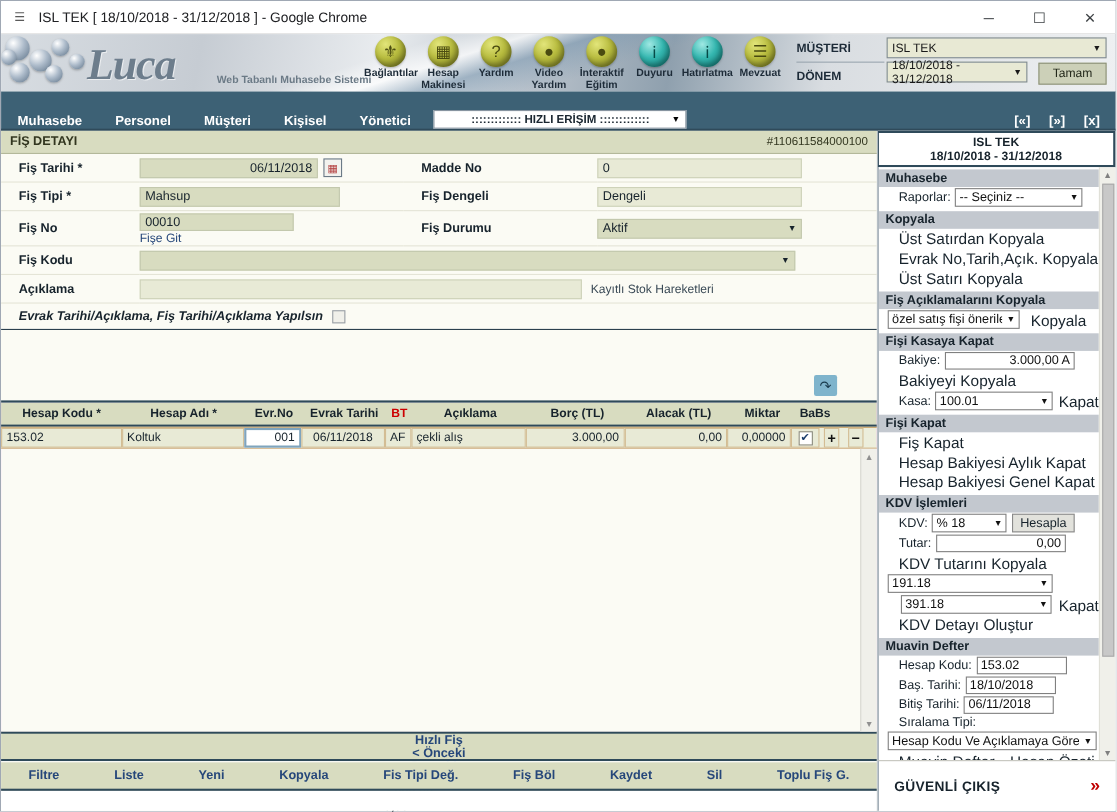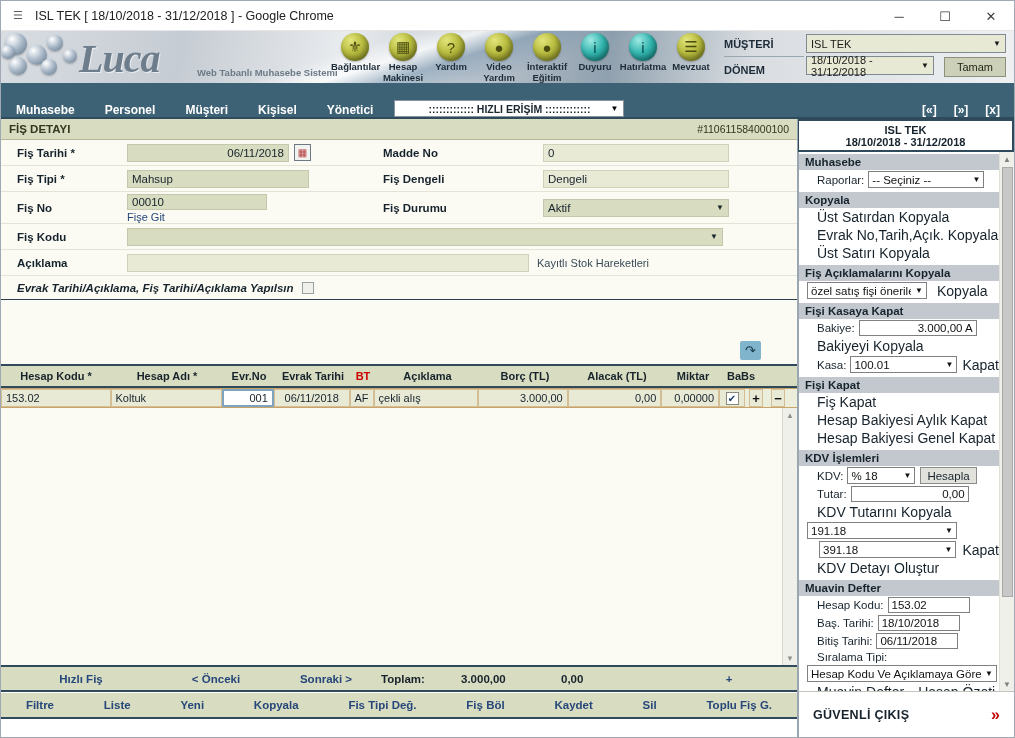--- a/index.html
+++ b/index.html
@@ -254,21 +254,21 @@
     background: #f0f0ea; border-left: 1px solid #d8d8d0;
     display: flex; flex-direction: column; justify-content: space-between;
   }
   .sc-arrow { height: 14px; display:flex; align-items:center; justify-content:center;
               font-size: 8px; color: #909090; }
 
   
   .totbar {
     height: 27px; background: #d8dcc0;
     border-top: 2px solid #2f4a5a; border-bottom: 2px solid #2f4a5a;
-    display: flex; align-items: center;
+    display: flex; align-items: center; flex-direction: column;
   }
   .tb-link { font-size: 11.5px; font-weight: bold; color: #26477a; text-align: center; cursor:pointer;}
   .tb-txt { font-size: 11.5px; font-weight: bold; color: #17232c; }
   .actbar {
     height: 27px; background: #d8dcc0; border-top: 1px solid #fff;
     border-bottom: 2px solid #2f4a5a;
     display: flex; align-items: center; justify-content: space-around;
   }
   .act { font-size: 11.5px; font-weight: bold; color: #26477a; cursor: pointer; }
   .foot-fill { height: 18px; background: #fff; }

